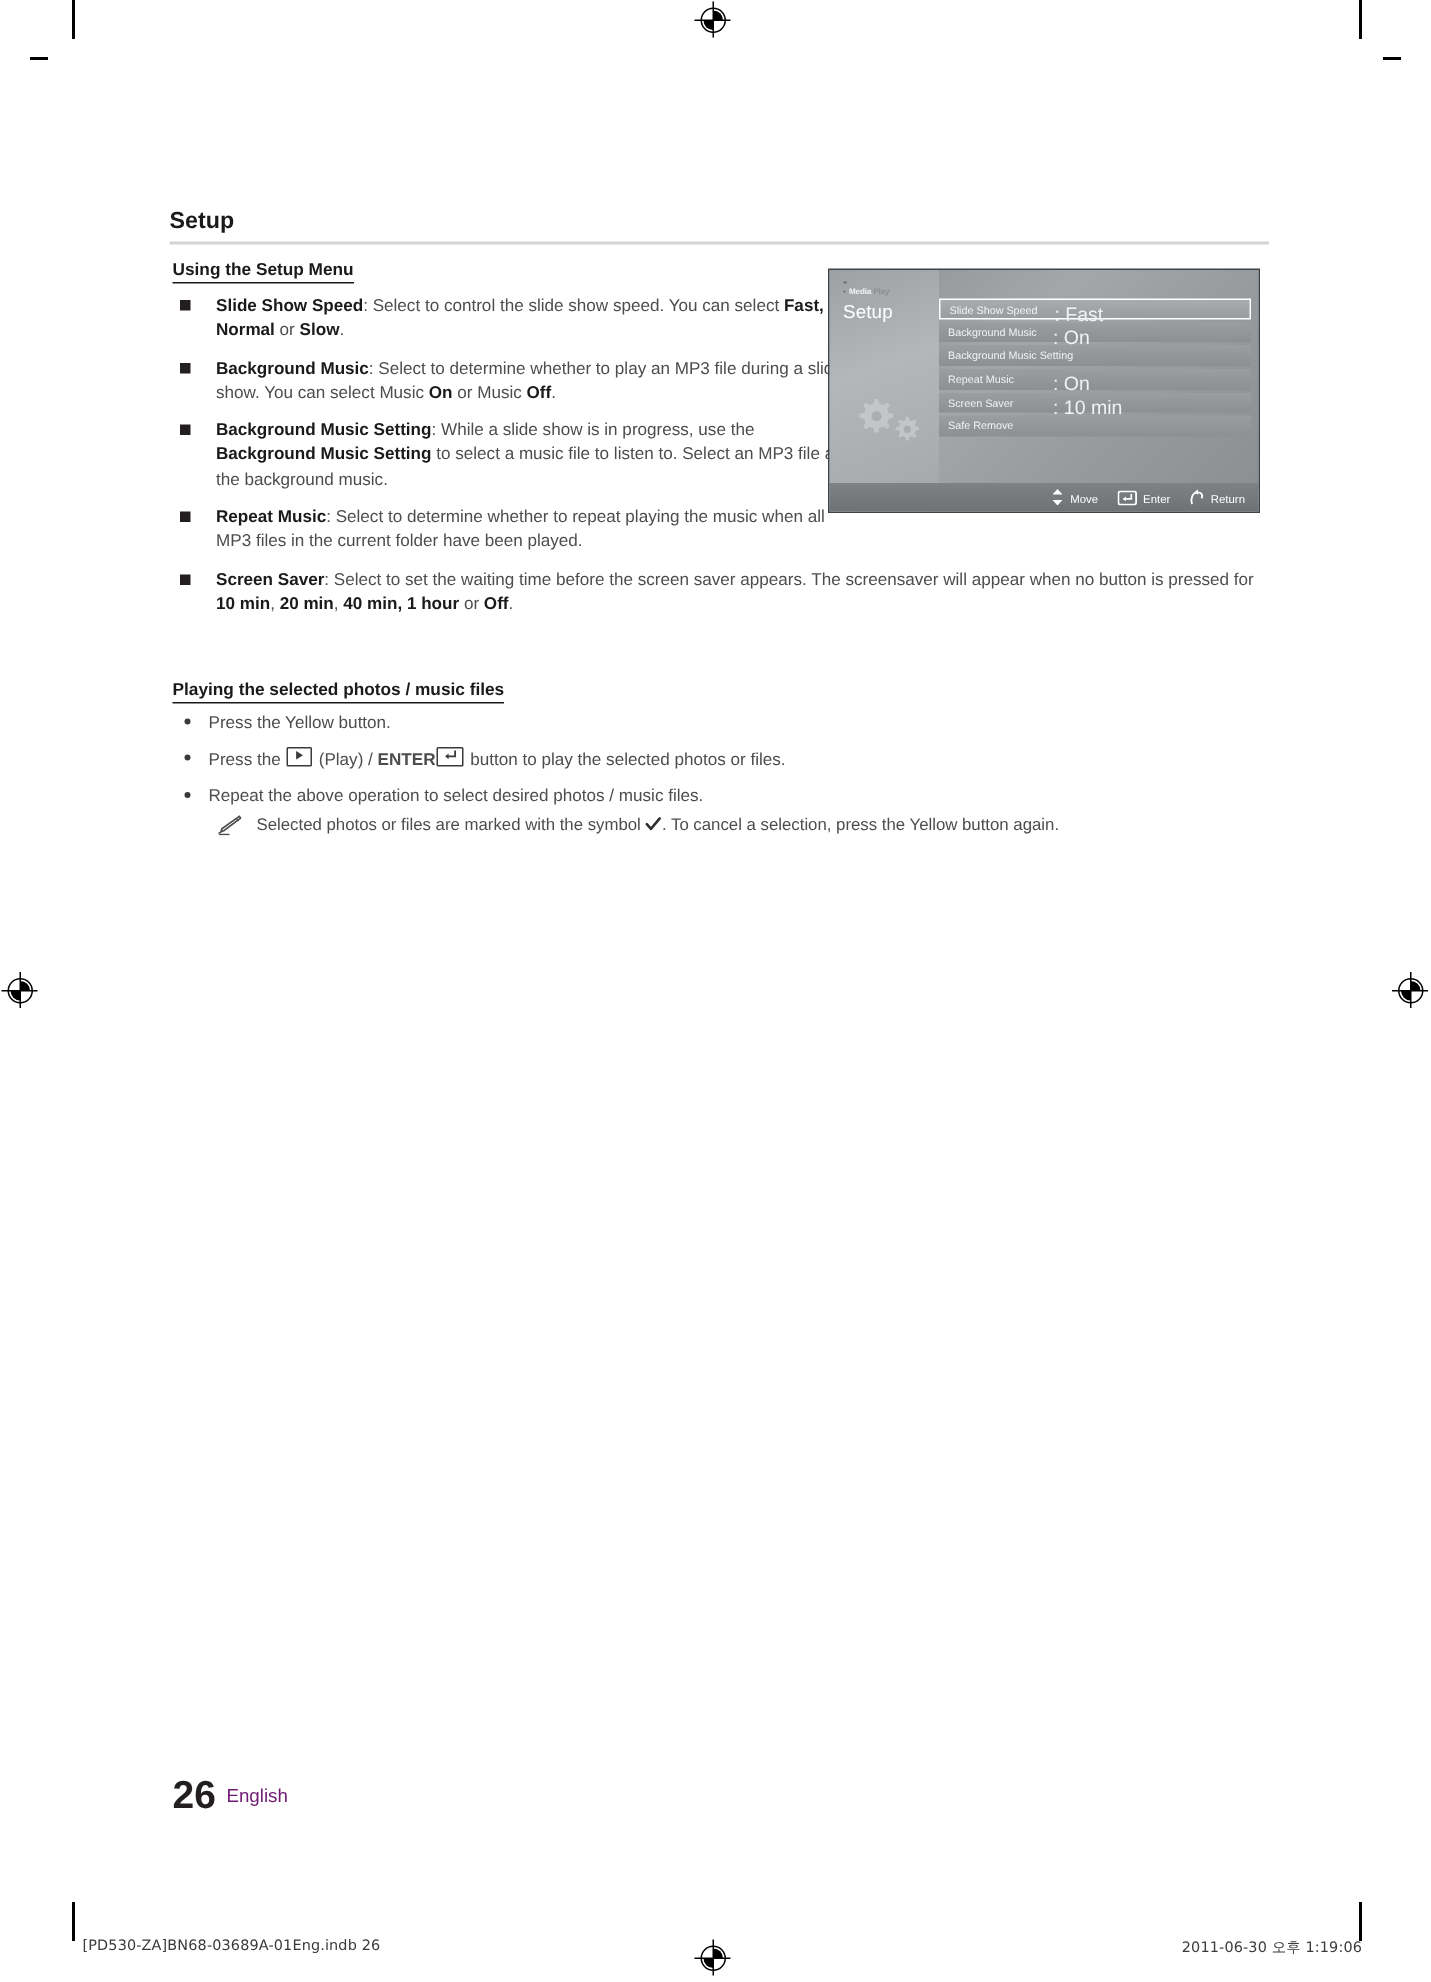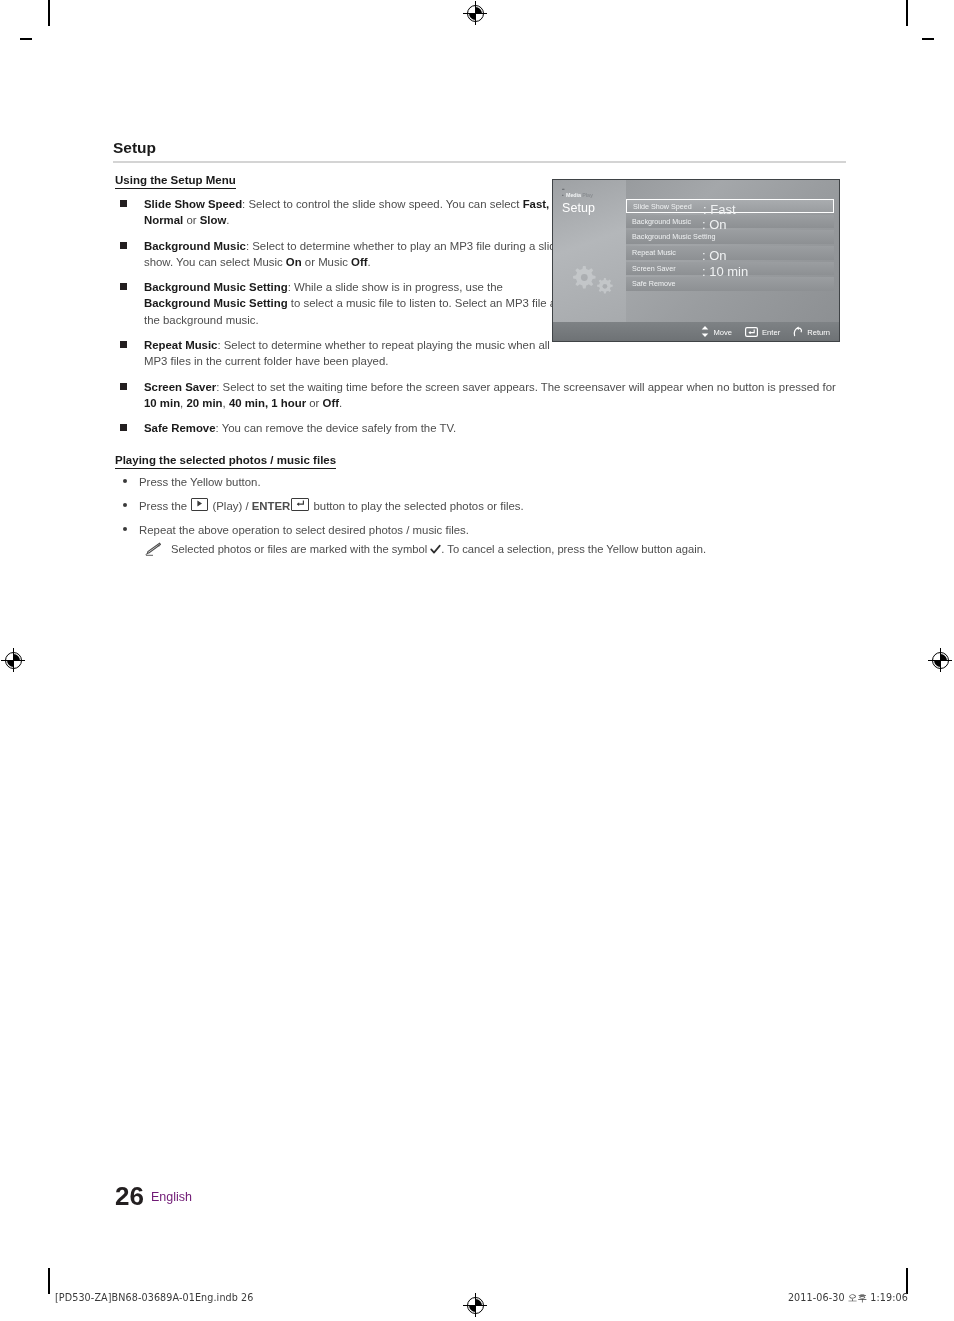--- a/index.html
+++ b/index.html
@@ -317,24 +317,20 @@
     <div class="sq-item narrow">
       <span class="bullet"></span>
       <b>Repeat Music</b><span>: Select to determine whether to repeat playing the music when all MP3 files in the current folder have been played.</span>
     </div>
 
     <div class="sq-item wide" style="margin-top:2px;">
       <span class="bullet"></span>
       <b>Screen Saver</b><span>: Select to set the waiting time before the screen saver appears. The screensaver will appear when no button is pressed for </span><b>10 min</b><span>, </span><b>20 min</b><span>, </span><b>40 min, 1 hour</b><span> or </span><b>Off</b><span>.</span>
     </div>
 
-    <div class="sq-item wide">
-      <span class="bullet"></span>
-      <b>Safe Remove</b><span>: You can remove the device safely from the TV.</span>
-    </div>
 
   </div>
 
   <div class="sub-head" id="subhead-playing">Playing the selected photos / music files</div>
 
   <div class="dot-list">
 
     <div class="dot-item">
       <span class="dot"></span>
       <span>Press the Yellow button.</span>

